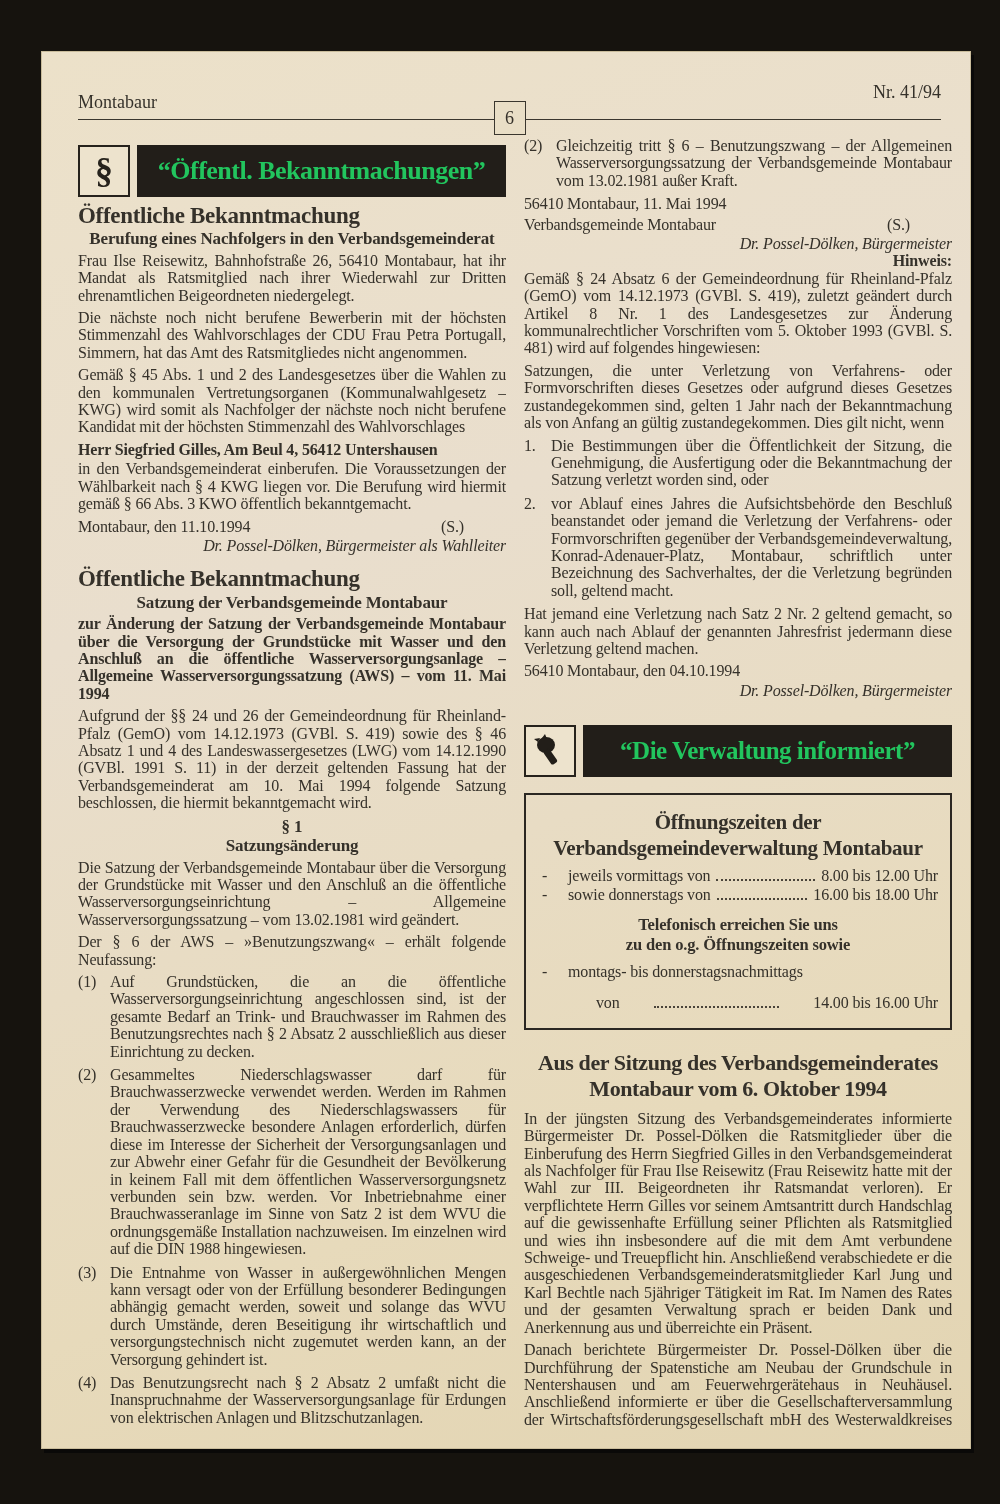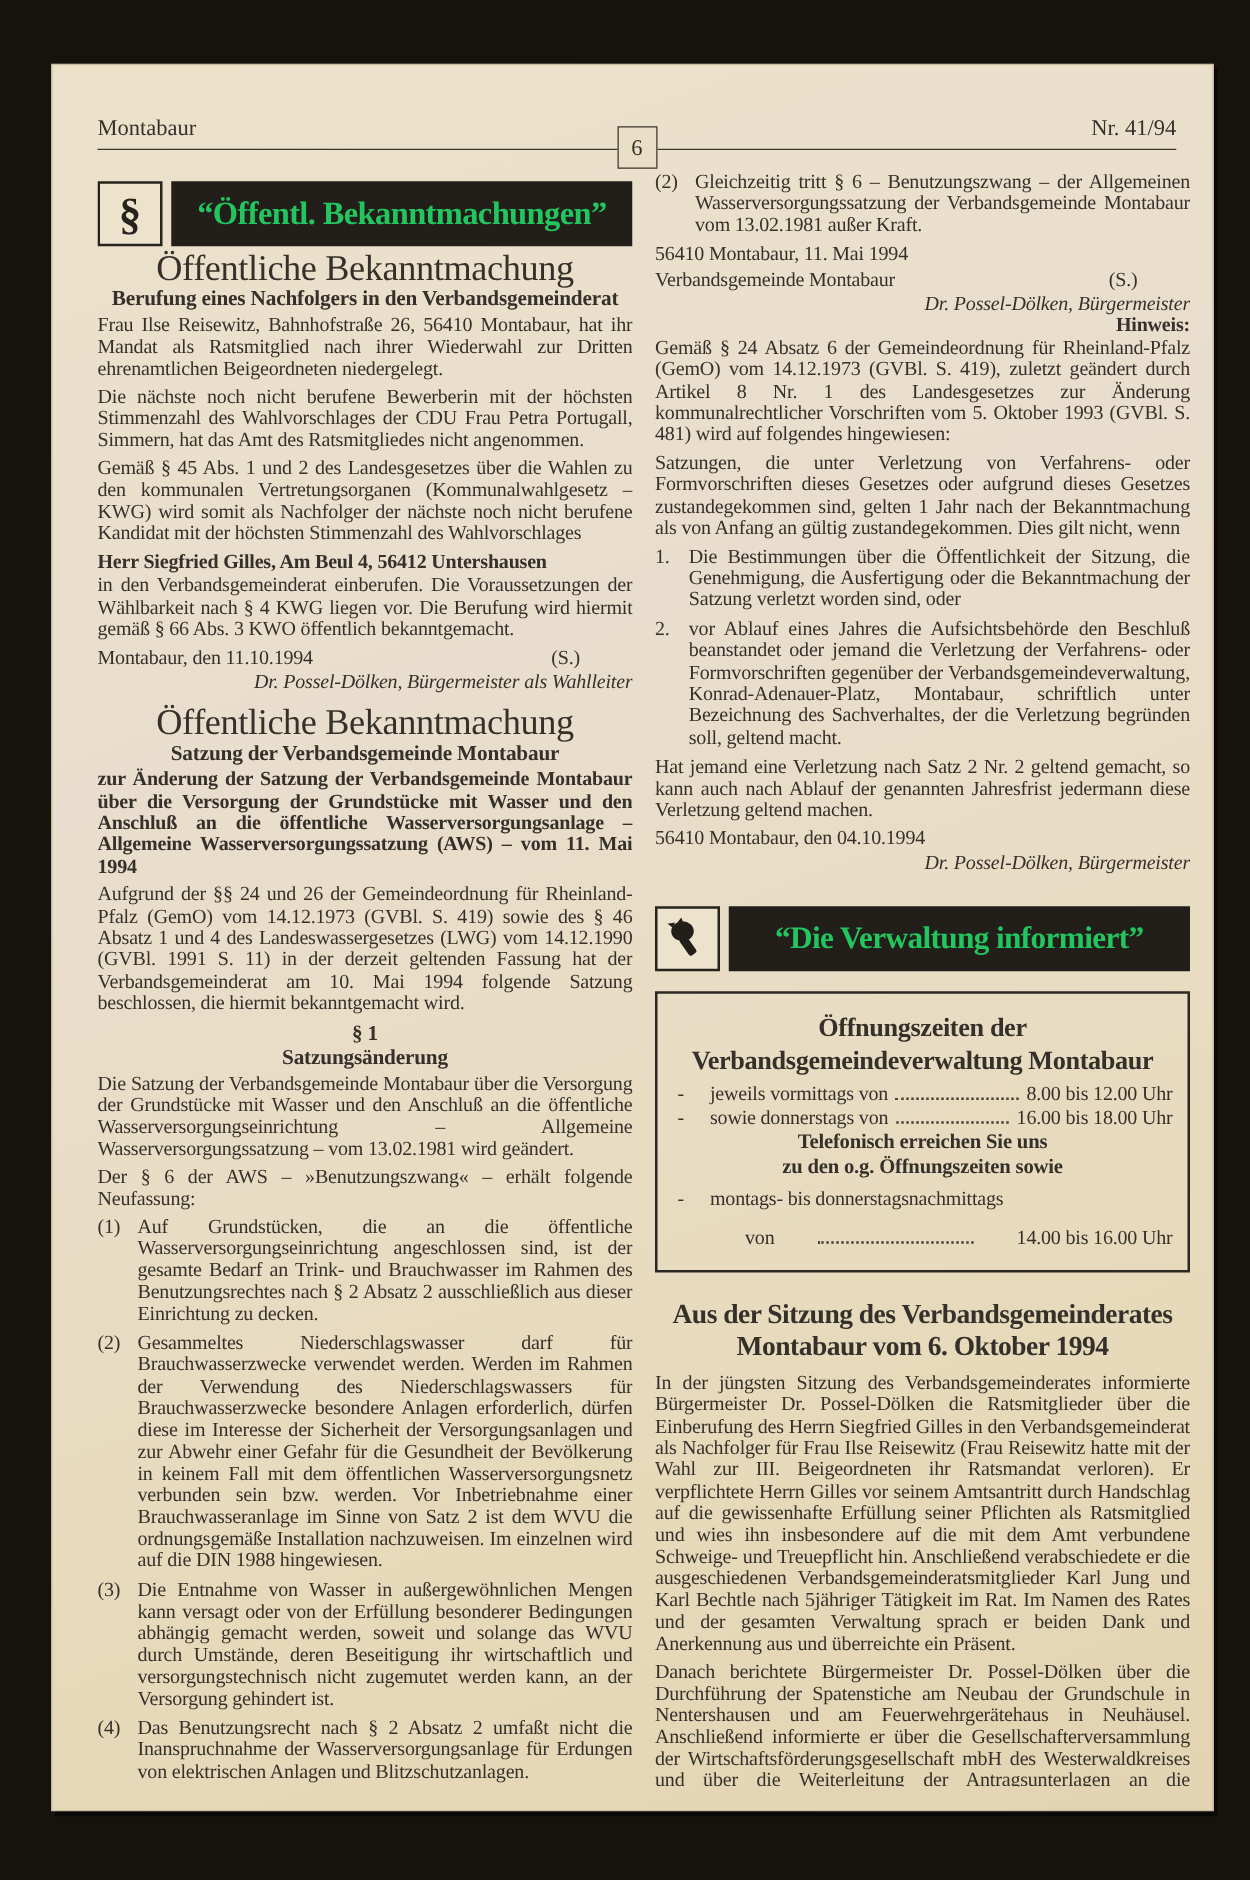--- a/index.html
+++ b/index.html
@@ -15,21 +15,21 @@
     width:930px;height:1398px;
     background:linear-gradient(160deg,#ece1c9 0%,#e9decd 35%,#e7dabb 75%,#e2d4b2 100%);
     box-shadow:0 0 0 1px #c9bc9b inset, 3px 4px 0 #0a0908;
     color:#35312a;
     overflow:hidden;
   }
   .inner{position:absolute;left:37px;right:30px;top:22px;bottom:20px;}
   
   .runhead{position:relative;height:46px;border-bottom:1.5px solid #3a362e;}
   .runhead .community{position:absolute;left:0;bottom:6px;font-size:18px;}
-  .runhead .issue{position:absolute;right:0;bottom:6px;font-size:18px;}
+  .runhead .issue{position:absolute;right:0;bottom:16px;font-size:18px;}
   .pagenum-box{
     position:absolute;left:50%;bottom:-16px;transform:translateX(-50%);
     width:30px;height:32px;border:1.5px solid #3a362e;background:#e9dec6;
     display:flex;align-items:center;justify-content:center;
     font-size:18px;z-index:2;
   }
   
   .cols{position:absolute;top:64px;left:0;right:0;bottom:0;display:flex;gap:18px;}
   .col{width:428px;flex:0 0 428px;overflow:hidden;}
   .body-text{font-size:16px;line-height:17.4px;text-align:justify;letter-spacing:-0.15px;}
@@ -43,21 +43,21 @@
   .glyph-box .par{font-size:36px;font-weight:bold;line-height:1;color:#26221c;}
   .black-banner{
     flex:1;background:#221e19;color:#22c55e;
     display:flex;align-items:center;justify-content:center;
     font-family:Liberation Serif, serif;
     font-weight:bold;font-size:26px;letter-spacing:-0.5px;white-space:nowrap;
   }
   .banner-row.info{margin:26px 0 16px 0;}
   .banner-row.info .black-banner{font-size:25px;}
   
-  .h-big{font-size:29px;font-weight:normal;text-align:center;margin:10px 0 6px 0;letter-spacing:-0.3px;}
+  .h-big{font-size:23px;font-weight:bold;text-align:left;margin:10px 0 6px 0;letter-spacing:-0.3px;}
   .h-sub{font-size:17px;font-weight:bold;text-align:center;margin:0 0 4px 0;}
   .h-sec{font-size:17px;font-weight:bold;text-align:center;margin:4px 0 0 0;line-height:19px;}
   .lead-bold{font-weight:bold;}
   .bold-line{font-weight:bold;margin:2px 0 2px 0;}
   
   .hang{display:flex;margin:0 0 6px 0;}
   .hang .num{flex:0 0 32px;}
   .hang.narrow .num{flex:0 0 27px;}
   .hang .txt{flex:1;}
   
@@ -66,21 +66,21 @@
   .sig{font-style:italic;text-align:right;margin:0 0 6px 0;}
   .center-bold{font-weight:bold;text-align:right;margin:0;}
   
   .hours-box{border:2px solid #2b2722;padding:14px 12px 16px 12px;margin:4px 0 20px 0;}
   .hours-title{font-size:21px;font-weight:bold;text-align:center;line-height:26px;letter-spacing:-0.3px;white-space:nowrap;}
   .hours-row{display:flex;align-items:baseline;font-size:16px;margin-top:6px;}
   .hours-row .dash{flex:0 0 26px;padding-left:4px;}
   .hours-row .lbl{white-space:nowrap;}
   .hours-row .leader{flex:1;border-bottom:2px dotted #4a443a;margin:0 6px 3px 6px;min-width:20px;}
   .hours-row .time{white-space:nowrap;}
-  .hours-center{font-weight:bold;text-align:center;font-size:16.5px;line-height:20px;margin-top:0;}
+  .hours-center{font-weight:bold;text-align:center;font-size:16.5px;line-height:20px;margin-top:12px;}
   .hours-row.cont{margin-top:8px;margin-bottom:-2px;}
   .hours-row.cont2{margin-top:16px;gap:28px;}
   .hours-row .lbl-von{flex:0 0 auto;}
   
   .art-title{font-size:22px;font-weight:bold;text-align:center;line-height:26px;margin:6px 0 8px 0;letter-spacing:-0.4px;white-space:nowrap;}
   
   .info-icon{width:34px;height:34px;display:block;}
 </style>
 </head>
 <body>

